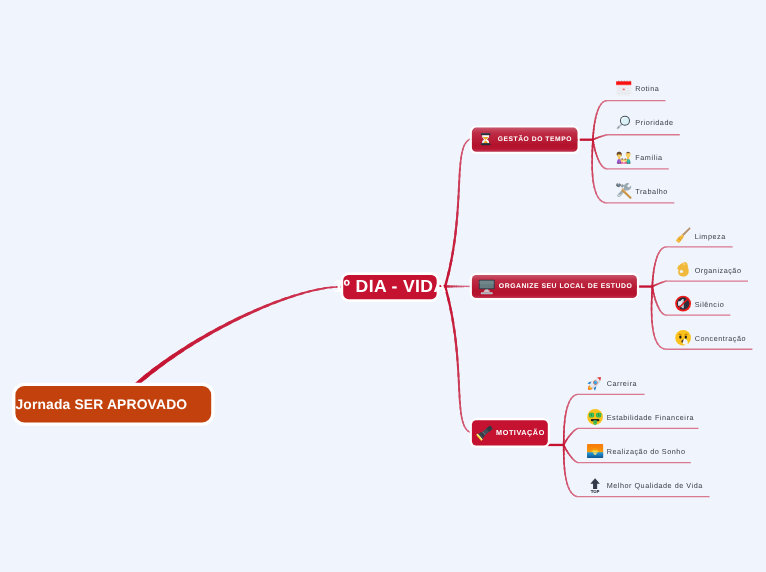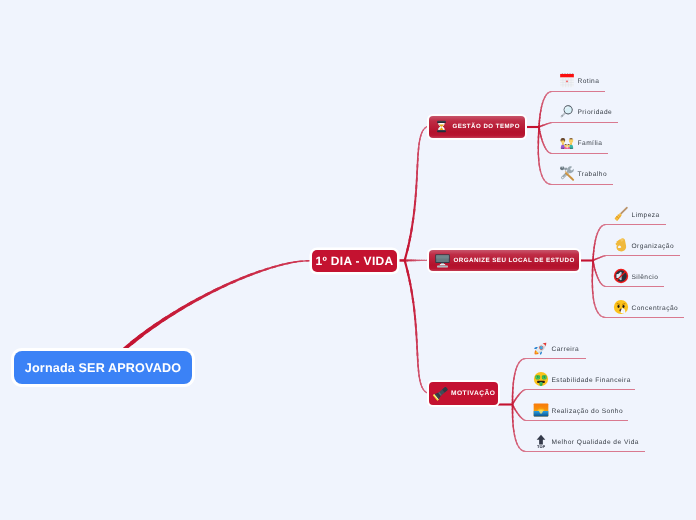--- a/index.html
+++ b/index.html
@@ -4,29 +4,29 @@
 <title>Mapa Mental</title>
 <style>
   html,body{margin:0;padding:0;}
   *{box-sizing:border-box;}
   body{width:696px;height:520px;background:#f0f4fd;overflow:hidden;
        font-family:"Liberation Sans",sans-serif;-webkit-font-smoothing:antialiased;
        text-rendering:geometricPrecision;}
   #stage{position:relative;width:696px;height:520px;}
   svg.wires{position:absolute;left:0;top:0;width:696px;height:520px;pointer-events:none;}
 
-  .root-node{position:absolute;background:#3b82f6;border-radius:8px;
+  .root-node{position:absolute;background:#c2410c;border-radius:8px;
         box-shadow:0 0 0 3px #ffffff;
-        display:flex;align-items:center;justify-content:center;
+        display:flex;align-items:center;justify-content:flex-start;
         color:#ffffff;font-weight:bold;font-size:12.6px;letter-spacing:.15px;white-space:nowrap;}
 
   .center-node{position:absolute;border-radius:5px;
         box-shadow:0 0 0 2.5px #ffffff;
         display:flex;align-items:center;justify-content:center;
-        color:#ffffff;font-weight:bold;font-size:12px;white-space:nowrap;
+        color:#ffffff;font-weight:bold;font-size:16px;white-space:nowrap;
         letter-spacing:.32px;}
 
   .lvl1{position:absolute;border-radius:4px;display:flex;align-items:center;
         box-shadow:0 0 0 2px #ffffff;
         color:#ffffff;font-weight:bold;white-space:nowrap;}
   .lvl1 .ico{flex:0 0 auto;display:block;line-height:0;}
   .lvl1 .lbl{white-space:nowrap;}
 
   .leaf{position:absolute;display:flex;align-items:center;}
   .leaf .ico{flex:0 0 auto;display:block;line-height:0;}

